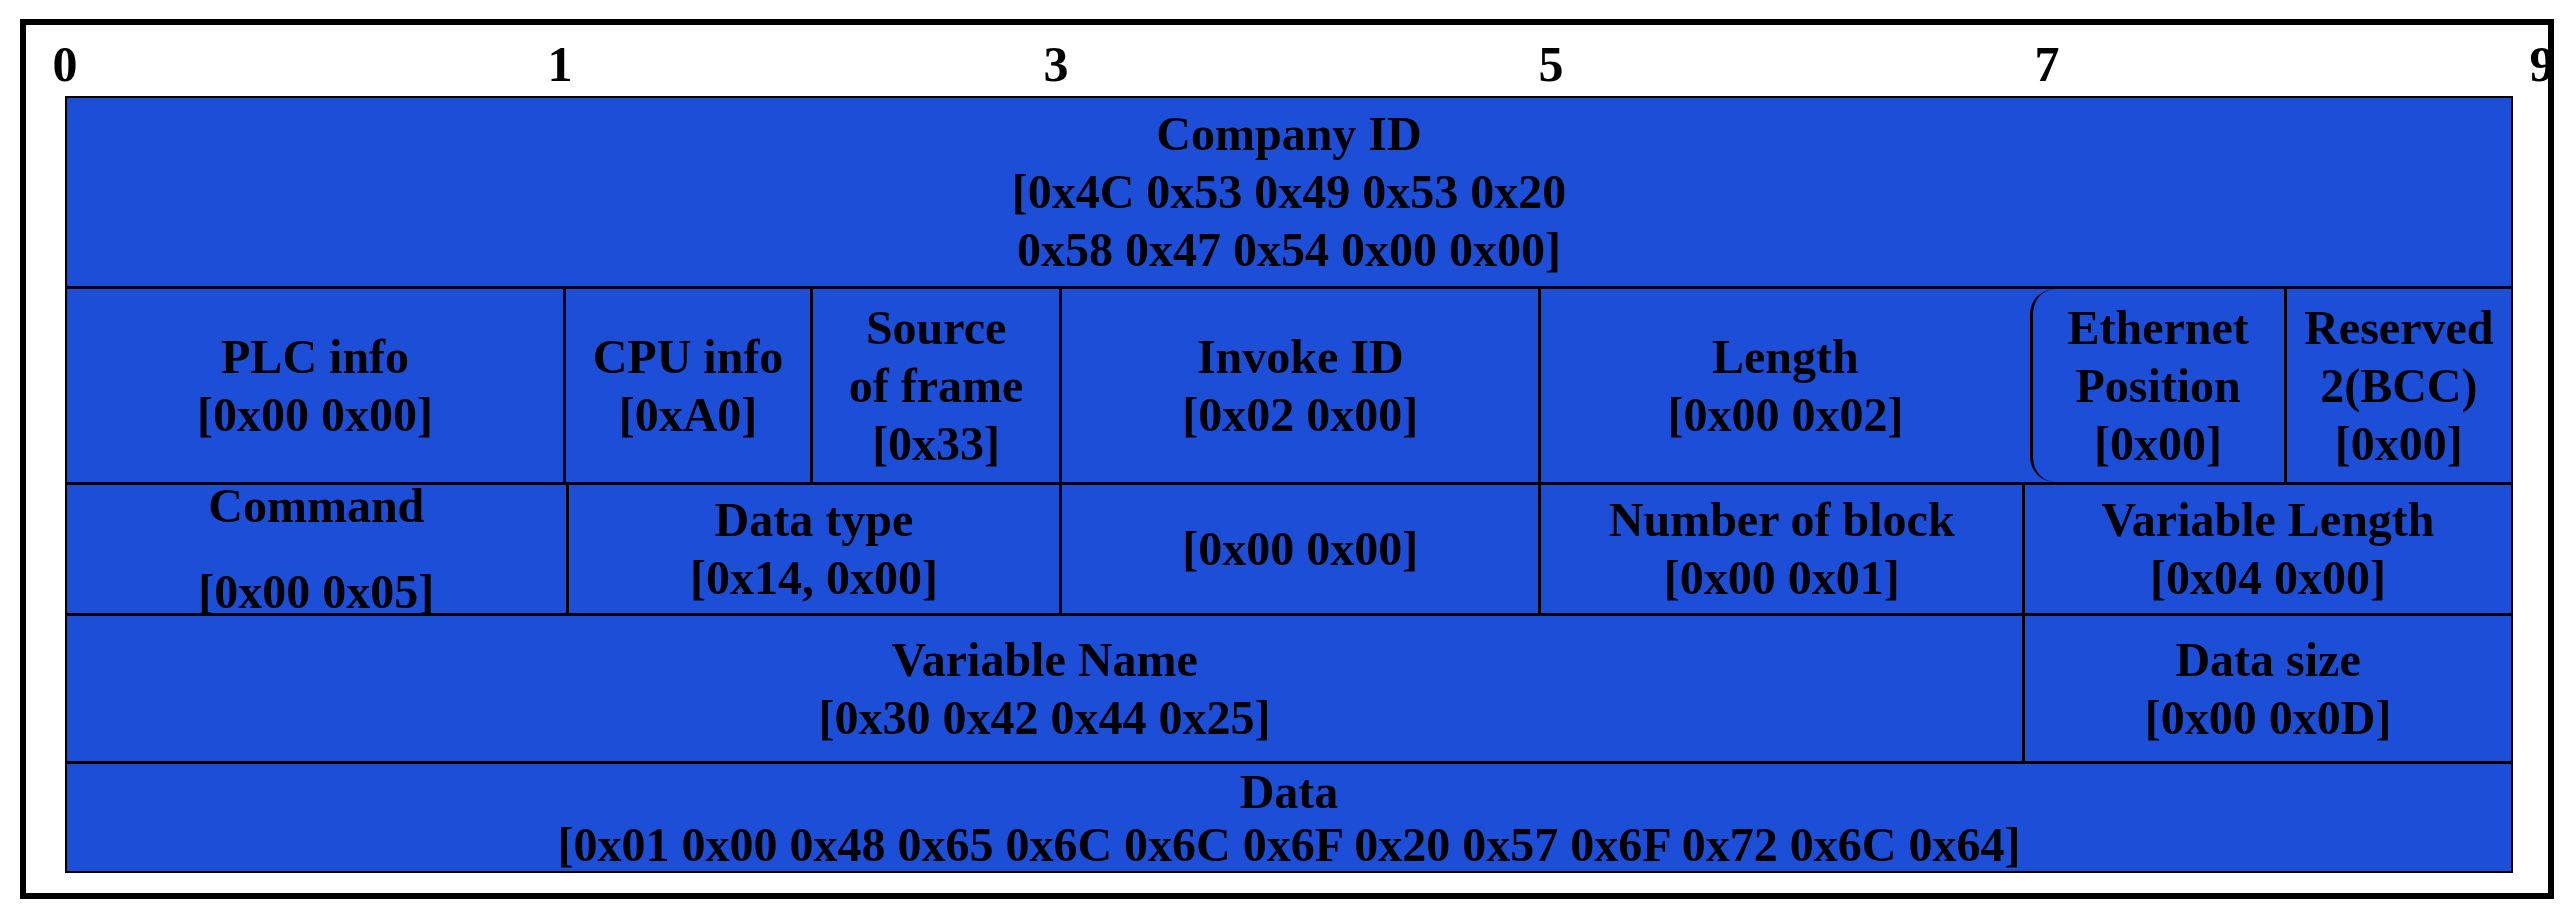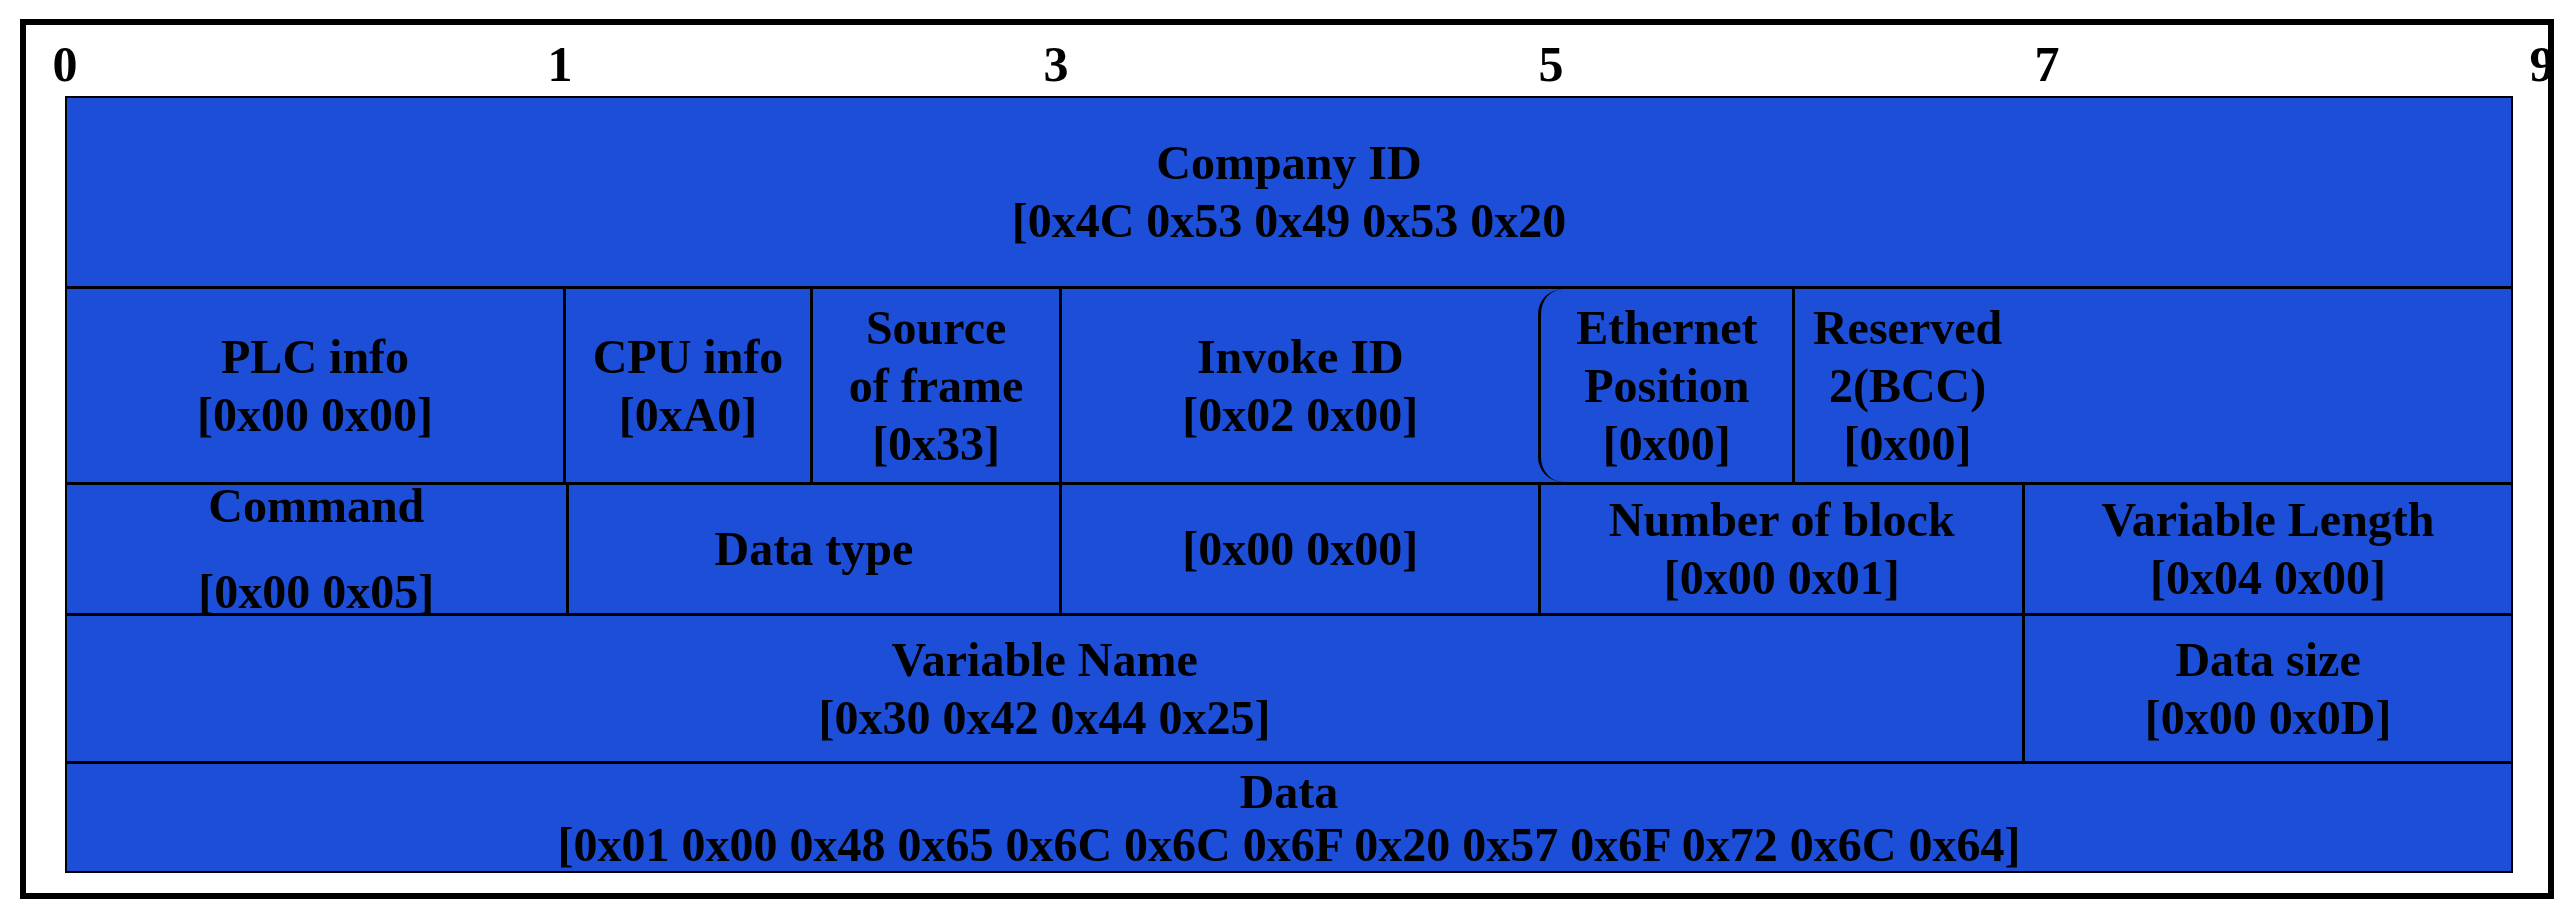--- a/index.html
+++ b/index.html
@@ -95,20 +95,21 @@
     <div class="ruler-num rn-4">7</div>
     <div class="ruler-num rn-5">9</div>
   </div>
 
   <div class="frame-table">
 
     <div class="row row-1">
       <div class="cell w-full">
         <div class="line">Company ID</div>
         <div class="line">[0x4C 0x53 0x49 0x53 0x20</div>
+        <div class="line">0x58 0x47 0x54 0x00 0x00]</div>
       </div>
     </div>
 
     <div class="row row-2">
       <div class="cell w-c1">
         <div class="line">PLC info</div>
         <div class="line">[0x00 0x00]</div>
       </div>
       <div class="cell w-c2">
         <div class="line">CPU info</div>
@@ -116,39 +117,44 @@
       </div>
       <div class="cell w-c3">
         <div class="line">Source</div>
         <div class="line">of frame</div>
         <div class="line">[0x33]</div>
       </div>
       <div class="cell w-c4">
         <div class="line">Invoke ID</div>
         <div class="line">[0x02 0x00]</div>
       </div>
+      <div class="cell w-c5">
+        <div class="line">Length</div>
+        <div class="line">[0x00 0x02]</div>
+      </div>
       <div class="cell w-c6">
         <div class="line">Ethernet</div>
         <div class="line">Position</div>
         <div class="line">[0x00]</div>
       </div>
       <div class="cell w-c7">
         <div class="line">Reserved</div>
         <div class="line">2(BCC)</div>
         <div class="line">[0x00]</div>
       </div>
     </div>
 
     <div class="row row-3">
       <div class="cell w-d1">
         <div class="line">Command</div>
         <div class="line">[0x00 0x05]</div>
       </div>
       <div class="cell w-d2">
         <div class="line">Data type</div>
+        <div class="line">[0x14, 0x00]</div>
       </div>
       <div class="cell w-d3">
         <div class="line">[0x00 0x00]</div>
       </div>
       <div class="cell w-d4">
         <div class="line">Number of block</div>
         <div class="line">[0x00 0x01]</div>
       </div>
       <div class="cell w-d5">
         <div class="line">Variable Length</div>

